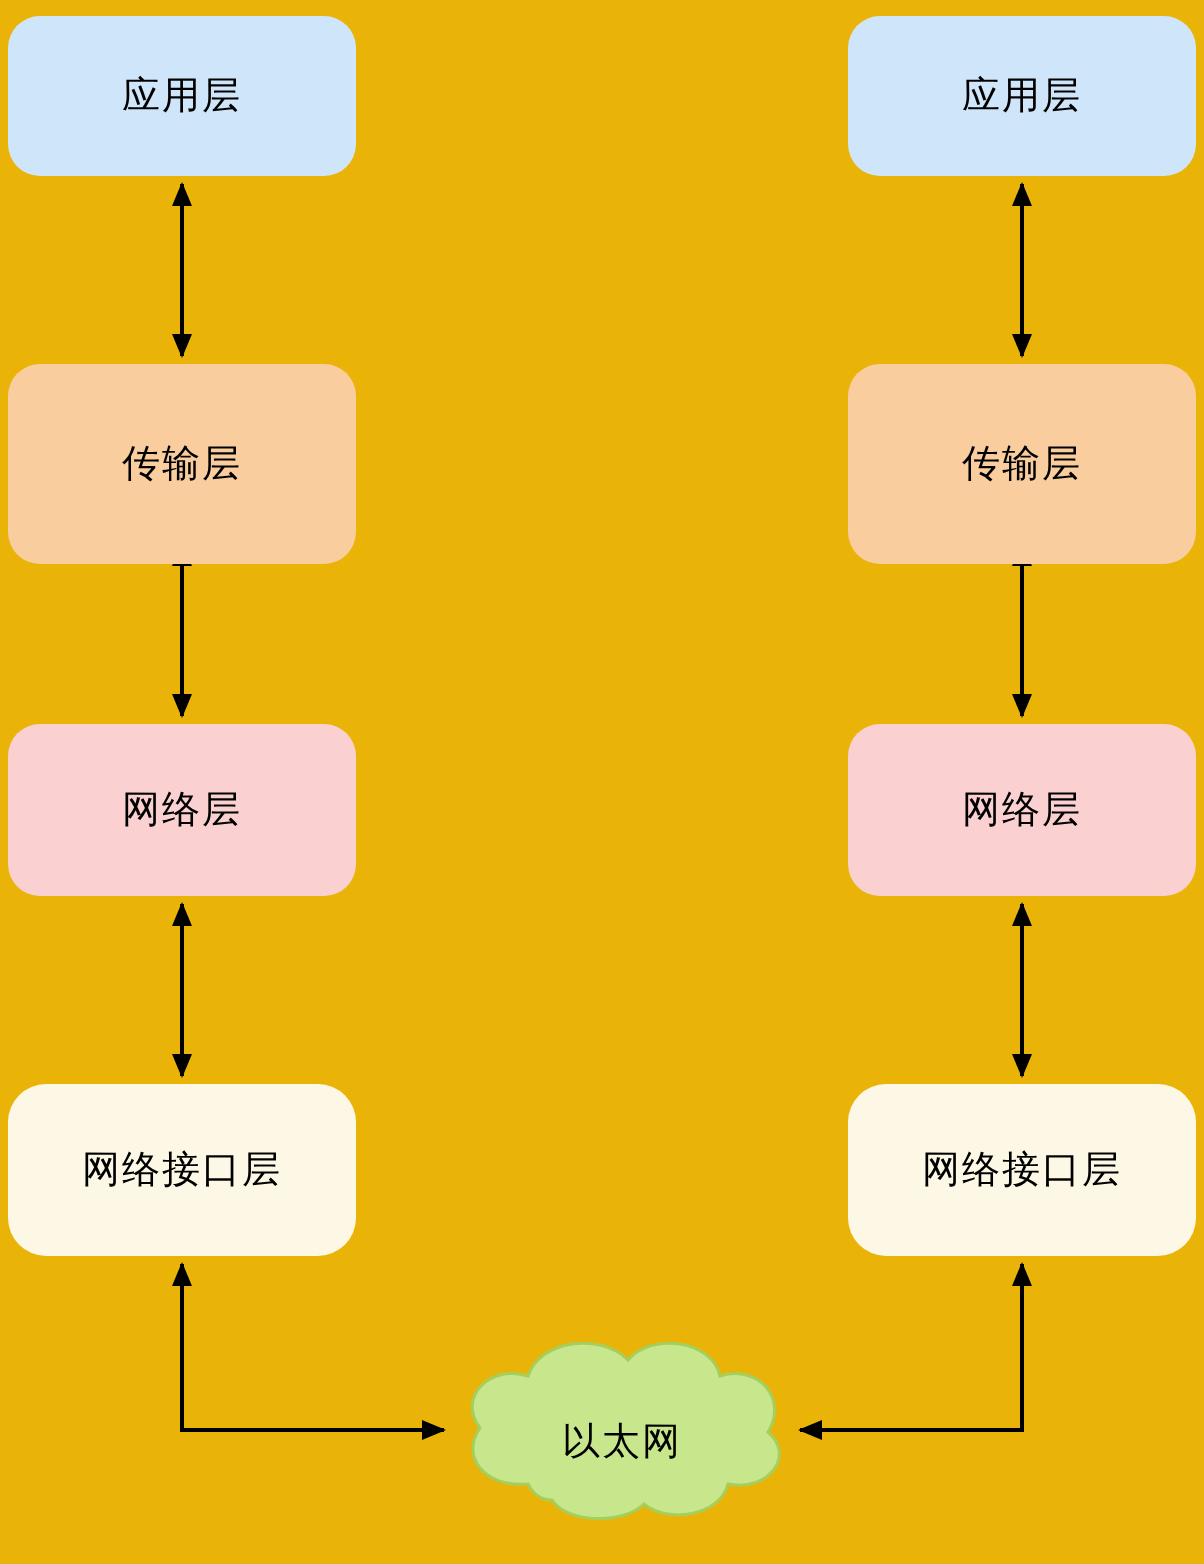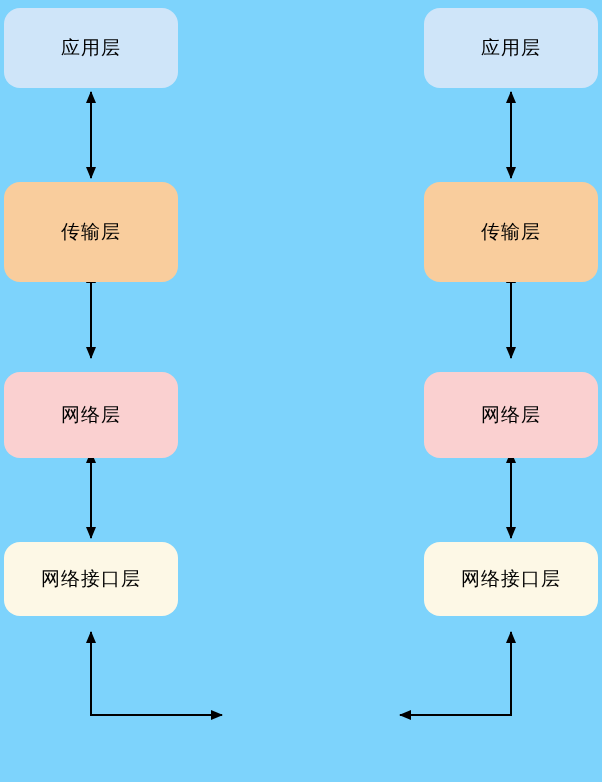--- a/index.html
+++ b/index.html
@@ -33,22 +33,22 @@
   .layer-label {
     font-size: 19px;
     font-weight: 500;
     color: #000000;
     letter-spacing: 1px;
   }
   .left-col  { left: 4px;   }
   .right-col { left: 424px; }
   .row-1 { top: 8px;   height: 80px; }
   .row-2 { top: 182px; height: 100px; }
-  .row-3 { top: 372px; height: 86px; }
-  .row-4 { top: 542px; height: 74px; }
+  .row-3 { top: 362px; height: 86px; }
+  .row-4 { top: 542px; height: 86px; border-radius: 19px; }
   .cloud {
     position: absolute;
     left: 226px;
     top: 666px;
     width: 170px;
     height: 98px;
   }
   .cloud svg {
     position: absolute;
     left: 0;
@@ -69,21 +69,21 @@
     letter-spacing: 1px;
   }
   .arrow-line {
     fill: none;
     stroke-width: 2;
   }
 </style>
 </head>
 <body>
 
-<div class="canvas" style="background: #7dd3fc;">
+<div class="canvas" style="background: #eab308;">
 
   <svg class="connectors" viewBox="0 0 602 782">
     <defs>
       <marker id="ah" viewBox="0 0 12 10" markerWidth="12" markerHeight="10" refX="11" refY="5" orient="auto-start-reverse" markerUnits="userSpaceOnUse">
         <path d="M0,0 L12,5 L0,10 Z" fill="#000000"></path>
       </marker>
     </defs>
 
     <path class="arrow-line" d="M91 92 L91 178" marker-start="url(#ah)" marker-end="url(#ah)" stroke="#000000"></path>
     <path class="arrow-line" d="M91 272 L91 358" marker-start="url(#ah)" marker-end="url(#ah)" stroke="#000000"></path>
@@ -116,14 +116,29 @@
   <div class="layer-box right-col row-2" style="background: rgb(249, 205, 157);">
     <span class="layer-label">传输层</span>
   </div>
   <div class="layer-box right-col row-3" style="background: rgb(250, 208, 208);">
     <span class="layer-label">网络层</span>
   </div>
   <div class="layer-box right-col row-4" style="background: rgb(253, 248, 230);">
     <span class="layer-label">网络接口层</span>
   </div>
 
+  <div class="cloud">
+    <svg width="170" height="98" viewBox="0 0 170 98">
+      <path d="M 38 76
+               C 16 78 4 62 14 48
+               C 2 32 20 16 38 22
+               C 44 4 74 0 88 14
+               C 100 0 130 4 134 22
+               C 154 16 168 34 158 50
+               C 172 62 158 80 138 76
+               C 134 92 108 96 96 86
+               C 86 96 58 96 50 84
+               C 44 84 40 80 38 76 Z" stroke-width="1.5" fill="#c8e78c" stroke="#a5cf5d"></path>
+    </svg>
+    <span class="cloud-label">以太网</span>
+  </div>
 
 </div>
 
 </body></html>

